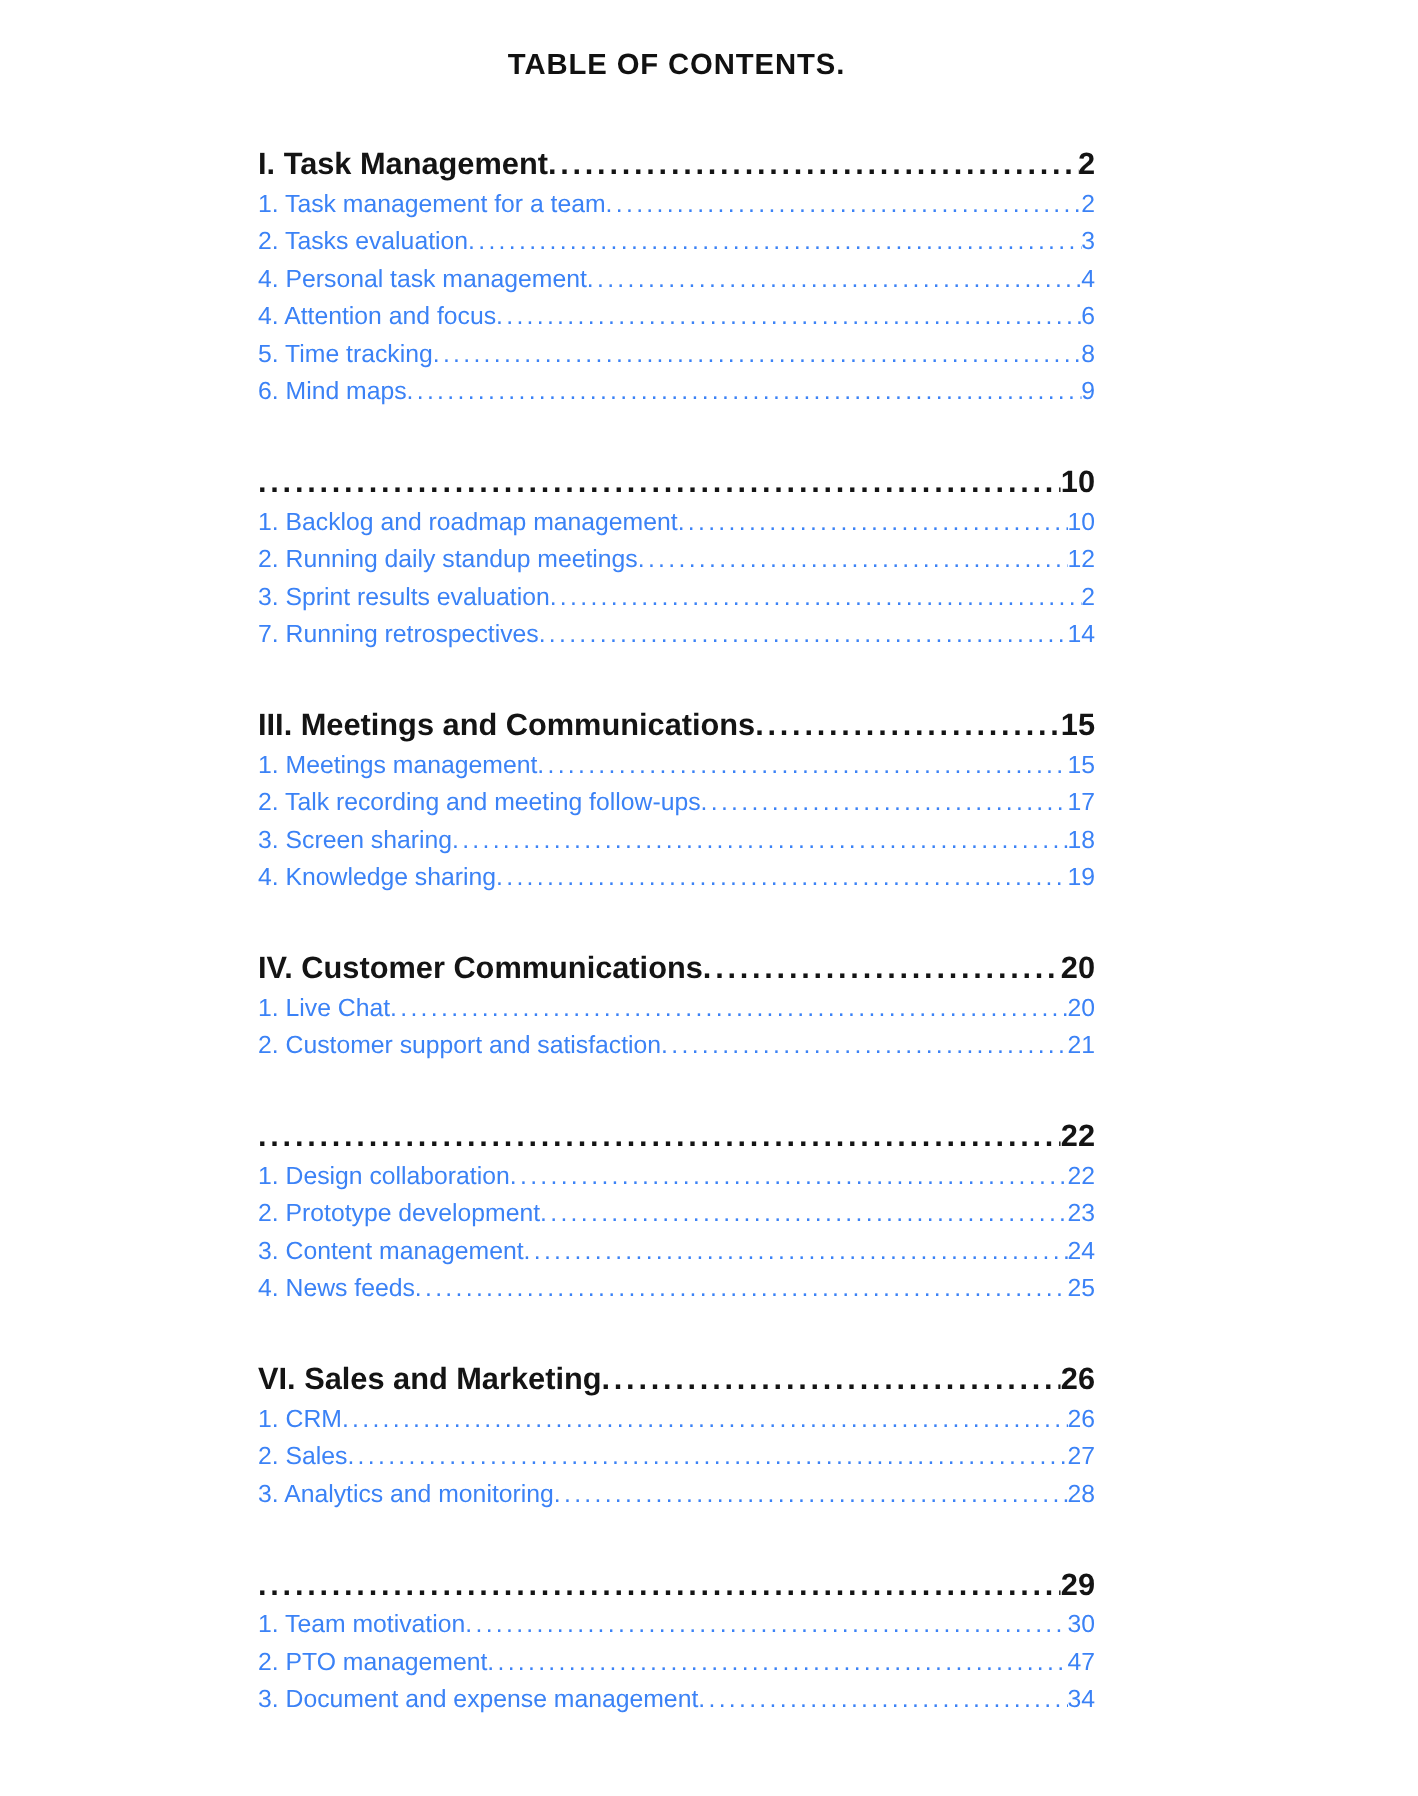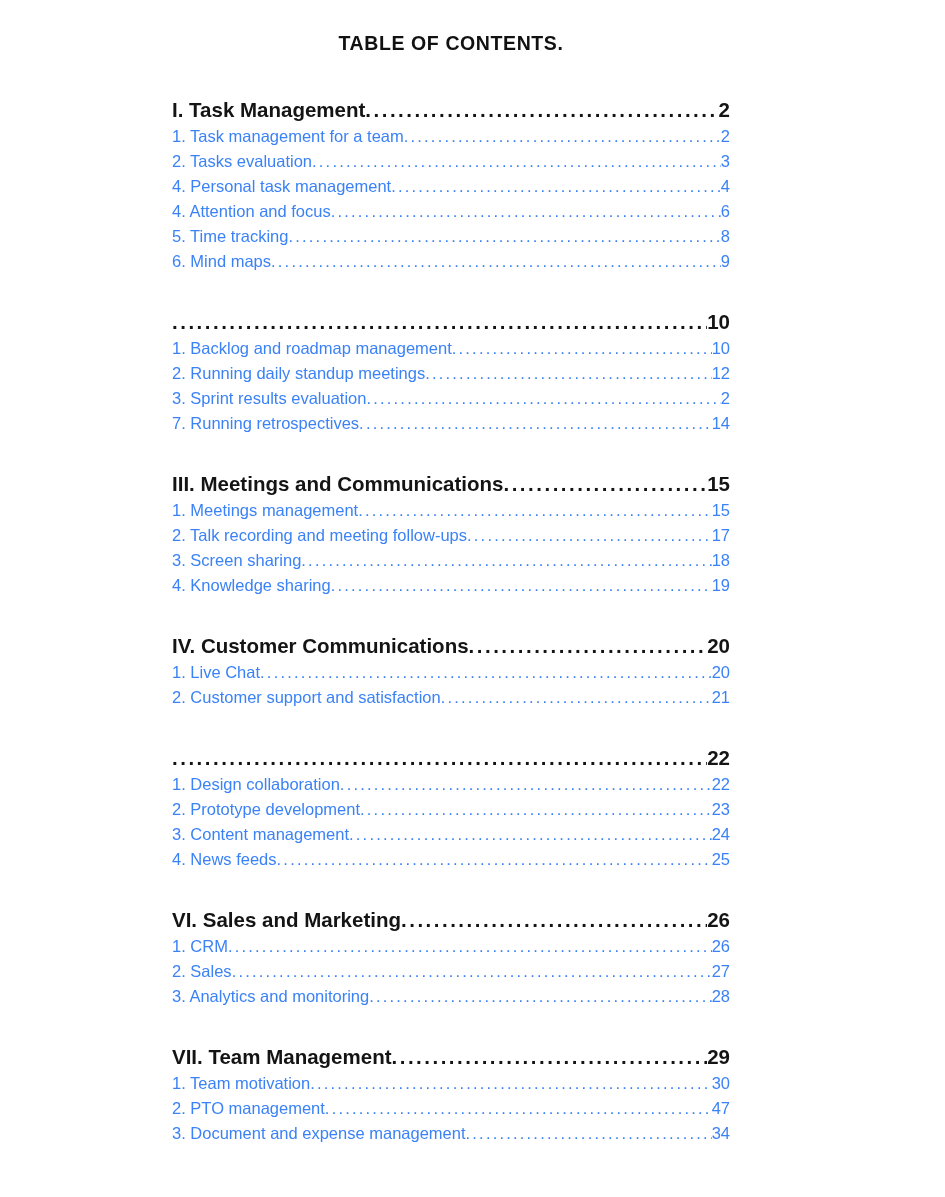--- a/index.html
+++ b/index.html
@@ -214,21 +214,20 @@
           <span class="pagenum">27</span>
         </div>
         <div class="row item-row">
           <span class="label">3. Analytics and monitoring</span>
           <span class="dots" aria-hidden="true"></span>
           <span class="pagenum">28</span>
         </div>
       </section>
       <section class="toc-section">
         <div class="row heading-row">
-          <span class="label">VII. Team Management</span>
           <span class="dots" aria-hidden="true"></span>
           <span class="pagenum">29</span>
         </div>
         <div class="row item-row">
           <span class="label">1. Team motivation</span>
           <span class="dots" aria-hidden="true"></span>
           <span class="pagenum">30</span>
         </div>
         <div class="row item-row">
           <span class="label">2. PTO management</span>

